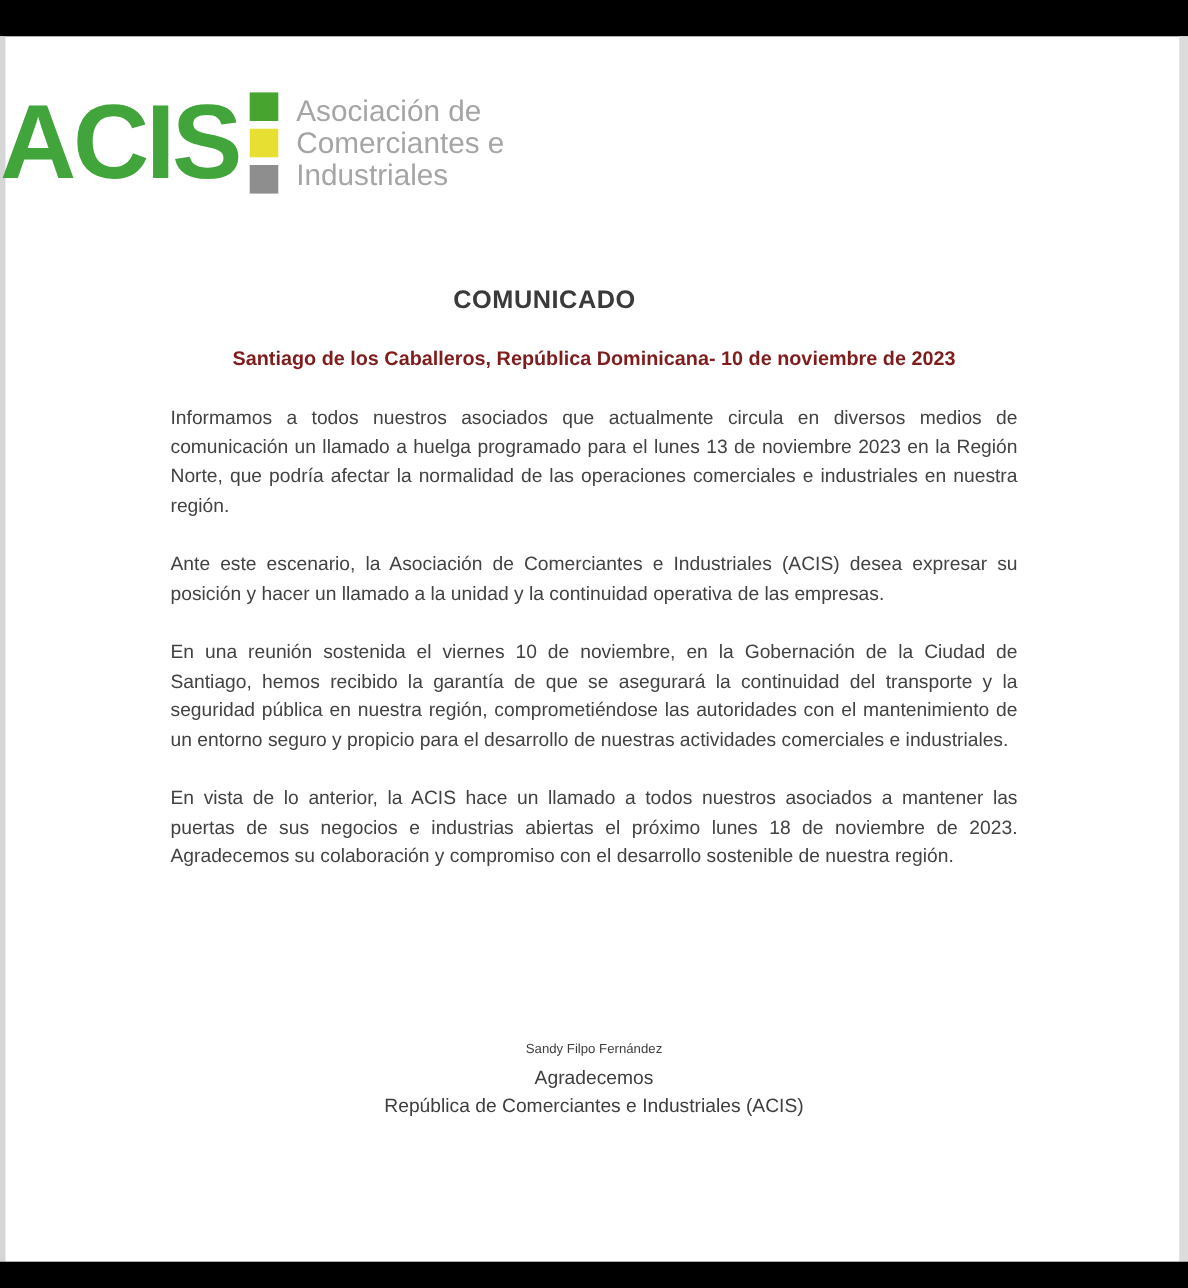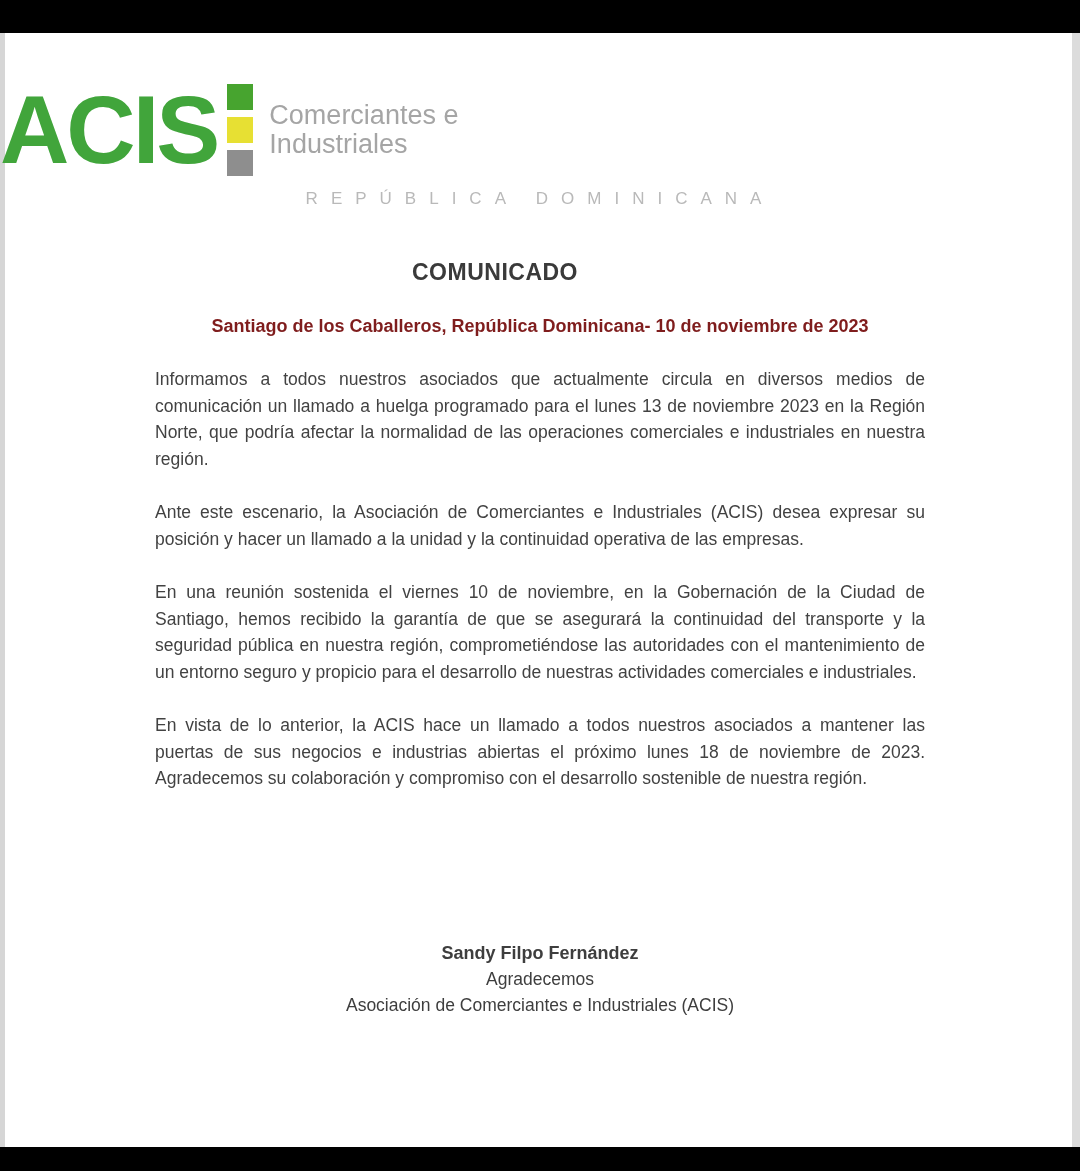--- a/index.html
+++ b/index.html
@@ -125,22 +125,22 @@
   .signature {
     position: absolute;
     top: 940px;
     left: 155px;
     width: 770px;
     text-align: center;
     color: #3e3e3e;
     line-height: 26px;
   }
   .sig-name {
-    font-size: 18px;
-    font-weight: bold;
+    font-size: 12px;
+    font-weight: normal;
   }
   .sig-title, .sig-org {
     font-size: 17.5px;
     font-weight: 400;
   }
 </style>
 </head>
 <body>
 
 <div class="top-bar"></div>
@@ -149,37 +149,37 @@
 
 <div class="logo-block">
   <div class="logo-row">
     <span class="acis-text">ACIS</span>
     <span class="squares">
       <span class="square square-green"></span>
       <span class="square square-yellow"></span>
       <span class="square square-gray"></span>
     </span>
     <span class="tagline">
+      <div>Asociación de</div>
       <div>Comerciantes e</div>
       <div>Industriales</div>
     </span>
   </div>
-  <div class="country-line">REPÚBLICA DOMINICANA</div>
 </div>
 
 <div class="doc-title">COMUNICADO</div>
 
 <div class="dateline">Santiago de los Caballeros, República Dominicana- 10 de noviembre de 2023</div>
 
 <div class="body-text">
   <p>Informamos a todos nuestros asociados que actualmente circula en diversos medios de comunicación un llamado a huelga programado para el lunes 13 de noviembre 2023 en la Región Norte, que podría afectar la normalidad de las operaciones comerciales e industriales en nuestra región.</p>
   <p>Ante este escenario, la Asociación de Comerciantes e Industriales (ACIS) desea expresar su posición y hacer un llamado a la unidad y la continuidad operativa de las empresas.</p>
   <p>En una reunión sostenida el viernes 10 de noviembre, en la Gobernación de la Ciudad de Santiago, hemos recibido la garantía de que se asegurará la continuidad del transporte y la seguridad pública en nuestra región, comprometiéndose las autoridades con el mantenimiento de un entorno seguro y propicio para el desarrollo de nuestras actividades comerciales e industriales.</p>
   <p>En vista de lo anterior, la ACIS hace un llamado a todos nuestros asociados a mantener las puertas de sus negocios e industrias abiertas el próximo lunes 18 de noviembre de 2023. Agradecemos su colaboración y compromiso con el desarrollo sostenible de nuestra región.</p>
 </div>
 
 <div class="signature">
   <div class="sig-name">Sandy Filpo Fernández</div>
   <div class="sig-title">Agradecemos</div>
-  <div class="sig-org">Asociación de Comerciantes e Industriales (ACIS)</div>
+  <div class="sig-org">República de Comerciantes e Industriales (ACIS)</div>
 </div>
 
 <div class="bottom-bar"></div>
 
 </body></html>

